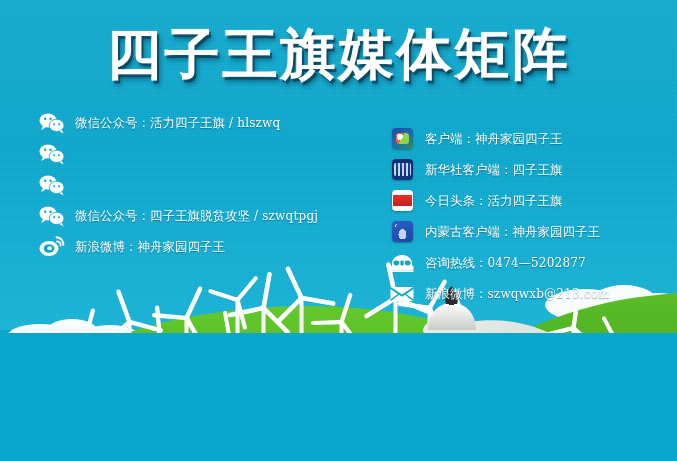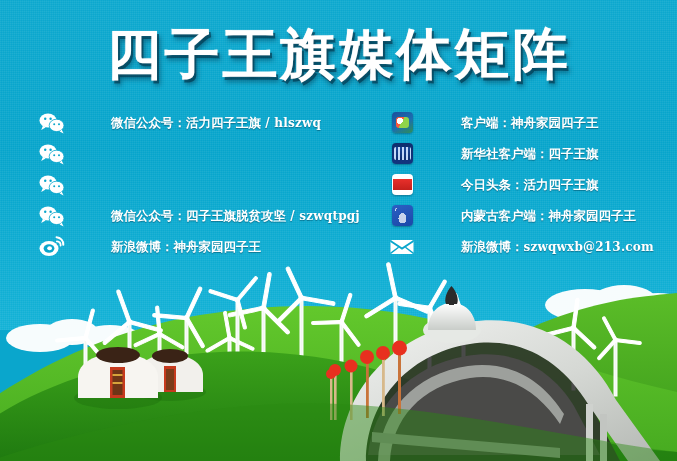--- a/index.html
+++ b/index.html
@@ -2,21 +2,21 @@
 <html><head>
 <meta charset="utf-8">
 <style>
   html,body{margin:0;padding:0;}
   body{
     width:677px;height:461px;overflow:hidden;
     font-family:"DejaVu Sans","Liberation Sans",sans-serif;
     background:#0aa6cc;
   }
   #poster{
-    position:relative;width:677px;height:461px;overflow:hidden;
+    position:relative;width:677px;height:333px;overflow:hidden;
     background:#0aa6cc;
   }
 
   
   .sky{
     position:absolute;left:0;top:0;width:677px;height:330px;
     background:
       repeating-linear-gradient(90deg, rgba(255,255,255,.045) 0 1px, rgba(0,0,0,0) 1px 2px),
       repeating-linear-gradient(0deg, rgba(255,255,255,.045) 0 1px, rgba(0,0,0,0) 1px 2px),
       linear-gradient(180deg,#0ca8ce 0%,#05a4cb 45%,#12b2d6 100%);
@@ -31,36 +31,35 @@
     text-shadow:
       2px 3px 0 rgba(0,40,60,.55),
       3px 5px 5px rgba(0,30,50,.45),
       0 0 1px rgba(255,255,255,.9);
     white-space:nowrap;
   }
 
   
   .col{position:absolute;}
   .col-left{left:38px;top:108px;width:345px;}
-  .col-right{left:388px;top:108px;width:285px;}
+  .col-right{left:388px;top:124px;width:285px;}
 
   .row{
     display:flex;align-items:center;
     height:29px;margin-bottom:2px;
   }
   .row .ic{
     width:28px;height:24px;flex:0 0 28px;margin-right:9px;
     display:flex;align-items:center;justify-content:center;
   }
   .row .tx{
     color:#ffffff;font-size:12.5px;line-height:15px;
     font-family:"DejaVu Sans","Liberation Sans",sans-serif;
-    font-weight:bold;white-space:nowrap;
+    font-weight:normal;white-space:nowrap;
     text-shadow:0 1px 1px rgba(0,50,70,.45);
-    margin-left:36px;
   }
   .row .tx .lat{
     font-family:"DejaVu Serif","Liberation Serif",serif;
     font-size:12px;letter-spacing:.2px;
   }
 
   
   .appicon{
     width:21px;height:21px;border-radius:4px;
     position:relative;overflow:hidden;
@@ -463,20 +462,33 @@
       <span class="tx"><span>今日头条：活力四子王旗</span><span class="lat"></span></span>
     </div>
 
     <div class="row">
       <span class="ic">
         <span class="appicon ai-nm"></span>
       </span>
       <span class="tx"><span>内蒙古客户端：神舟家园四子王</span><span class="lat"></span></span>
     </div>
 
+    <div class="row">
+      <span class="ic">
+        <svg width="26" height="20" viewBox="0 0 26 20">
+          <path d="M3,11 C3,5.6 7.4,2 13,2 C18.6,2 23,5.6 23,11 L23,13 L3,13 Z" fill="#ffffff"></path>
+          <rect x="1.5" y="12.6" width="23" height="5" rx="1.6" fill="#ffffff"></rect>
+          <ellipse cx="7.4" cy="10" rx="3" ry="2.4" fill="#0aa6cc"></ellipse>
+          <ellipse cx="18.6" cy="10" rx="3" ry="2.4" fill="#0aa6cc"></ellipse>
+          <rect x="11.4" y="7.6" width="3.2" height="5" rx="1" fill="#0aa6cc"></rect>
+          <rect x="1.5" y="17.4" width="23" height="1.6" fill="#ffffff"></rect>
+        </svg>
+      </span>
+      <span class="tx"><span>咨询热线：</span><span class="lat">0474—5202877</span></span>
+    </div>
 
     <div class="row">
       <span class="ic">
         <svg width="26" height="18" viewBox="0 0 26 18">
           <rect x="1.5" y="2" width="23" height="14" rx="1.6" fill="#ffffff"></rect>
           <path d="M1.5,3 L13,10.6 L24.5,3" fill="none" stroke="#0aa6cc" stroke-width="1.8"></path>
           <path d="M1.5,15.4 L9.6,9.2 M24.5,15.4 L16.4,9.2" fill="none" stroke="#0aa6cc" stroke-width="1.4"></path>
         </svg>
       </span>
       <span class="tx"><span>新浪微博：</span><span class="lat">szwqwxb@213.com</span></span>

